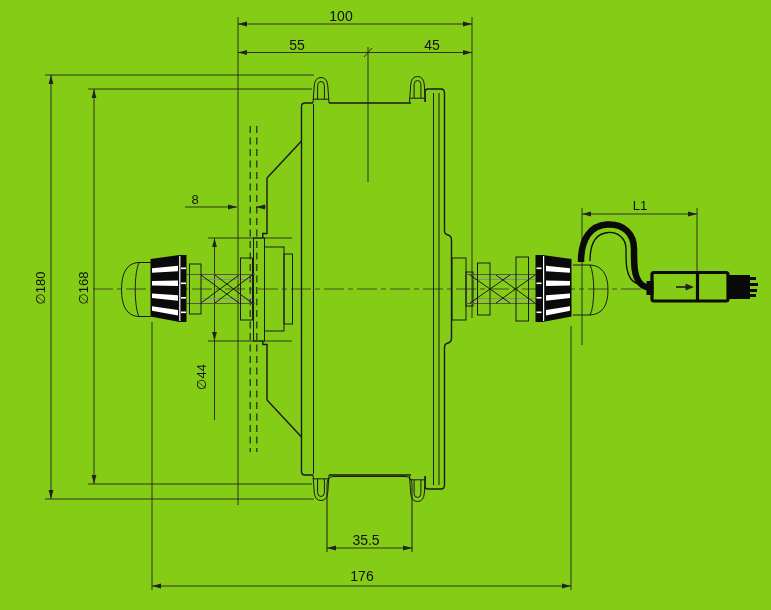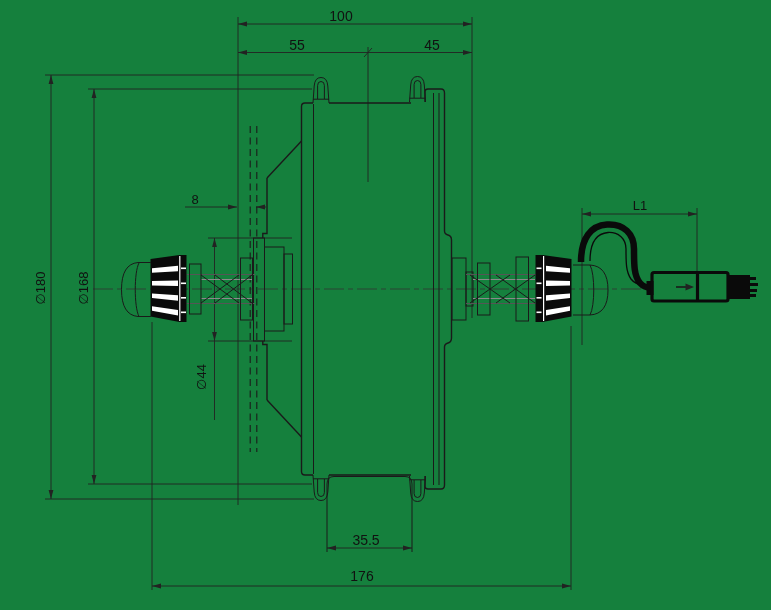--- a/index.html
+++ b/index.html
@@ -1,16 +1,16 @@
 <!DOCTYPE html>
 <html><head>
 <meta charset="utf-8">
 <style>
   html,body{margin:0;padding:0;background:#f0f0f0;}
-  .stage{width:771px;height:610px;background:#15803d;position:relative;margin:0 auto;overflow:hidden;}
+  .stage{width:771px;height:610px;background:#84cc16;position:relative;margin:0 auto;overflow:hidden;}
   svg{display:block;}
   text{font-family:"Liberation Sans","DejaVu Sans",sans-serif;fill:#111;}
   .dim-t{font-size:14px;}
   .dim-s{font-size:13px;}
   .obj{stroke:#1a1a1a;stroke-width:1.4;fill:none;}
   .objthin{stroke:#1a1a1a;stroke-width:1;fill:none;}
   .axle{stroke:#555;stroke-width:1;fill:none;}
   .minor{stroke:#8a8a8a;stroke-width:1;fill:none;}
   .dim{stroke:#222;stroke-width:0.9;fill:none;}
   .arr{fill:#222;stroke:none;}

